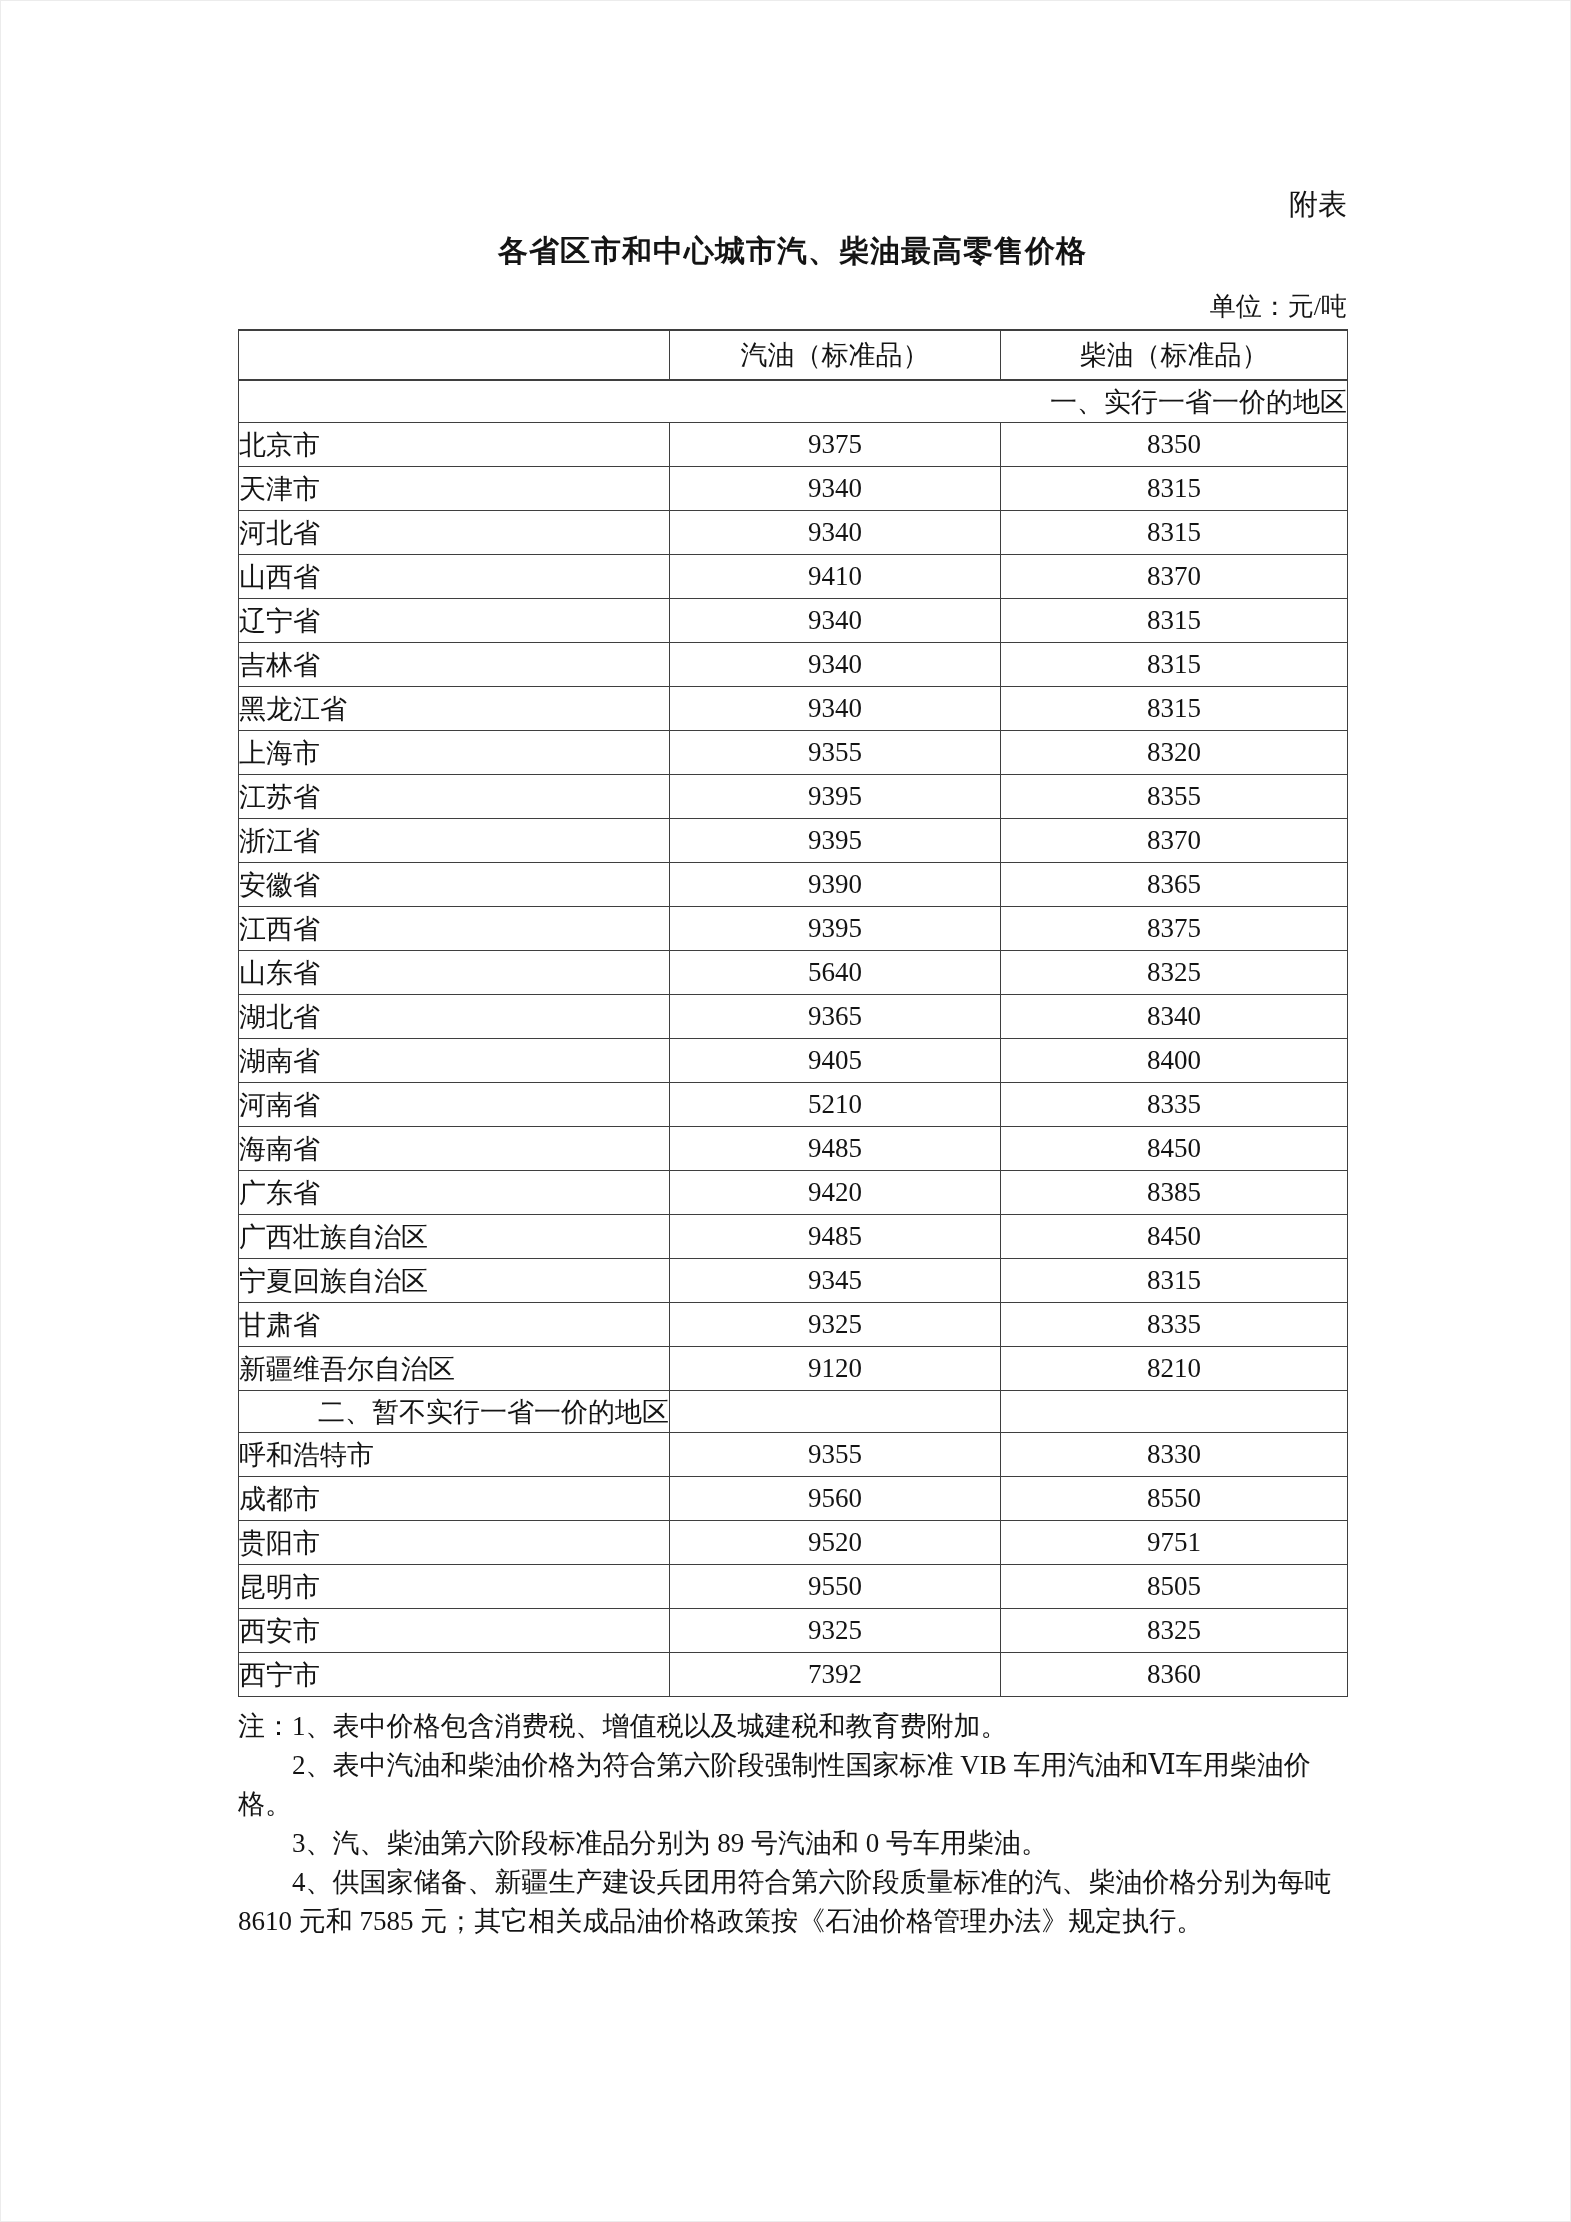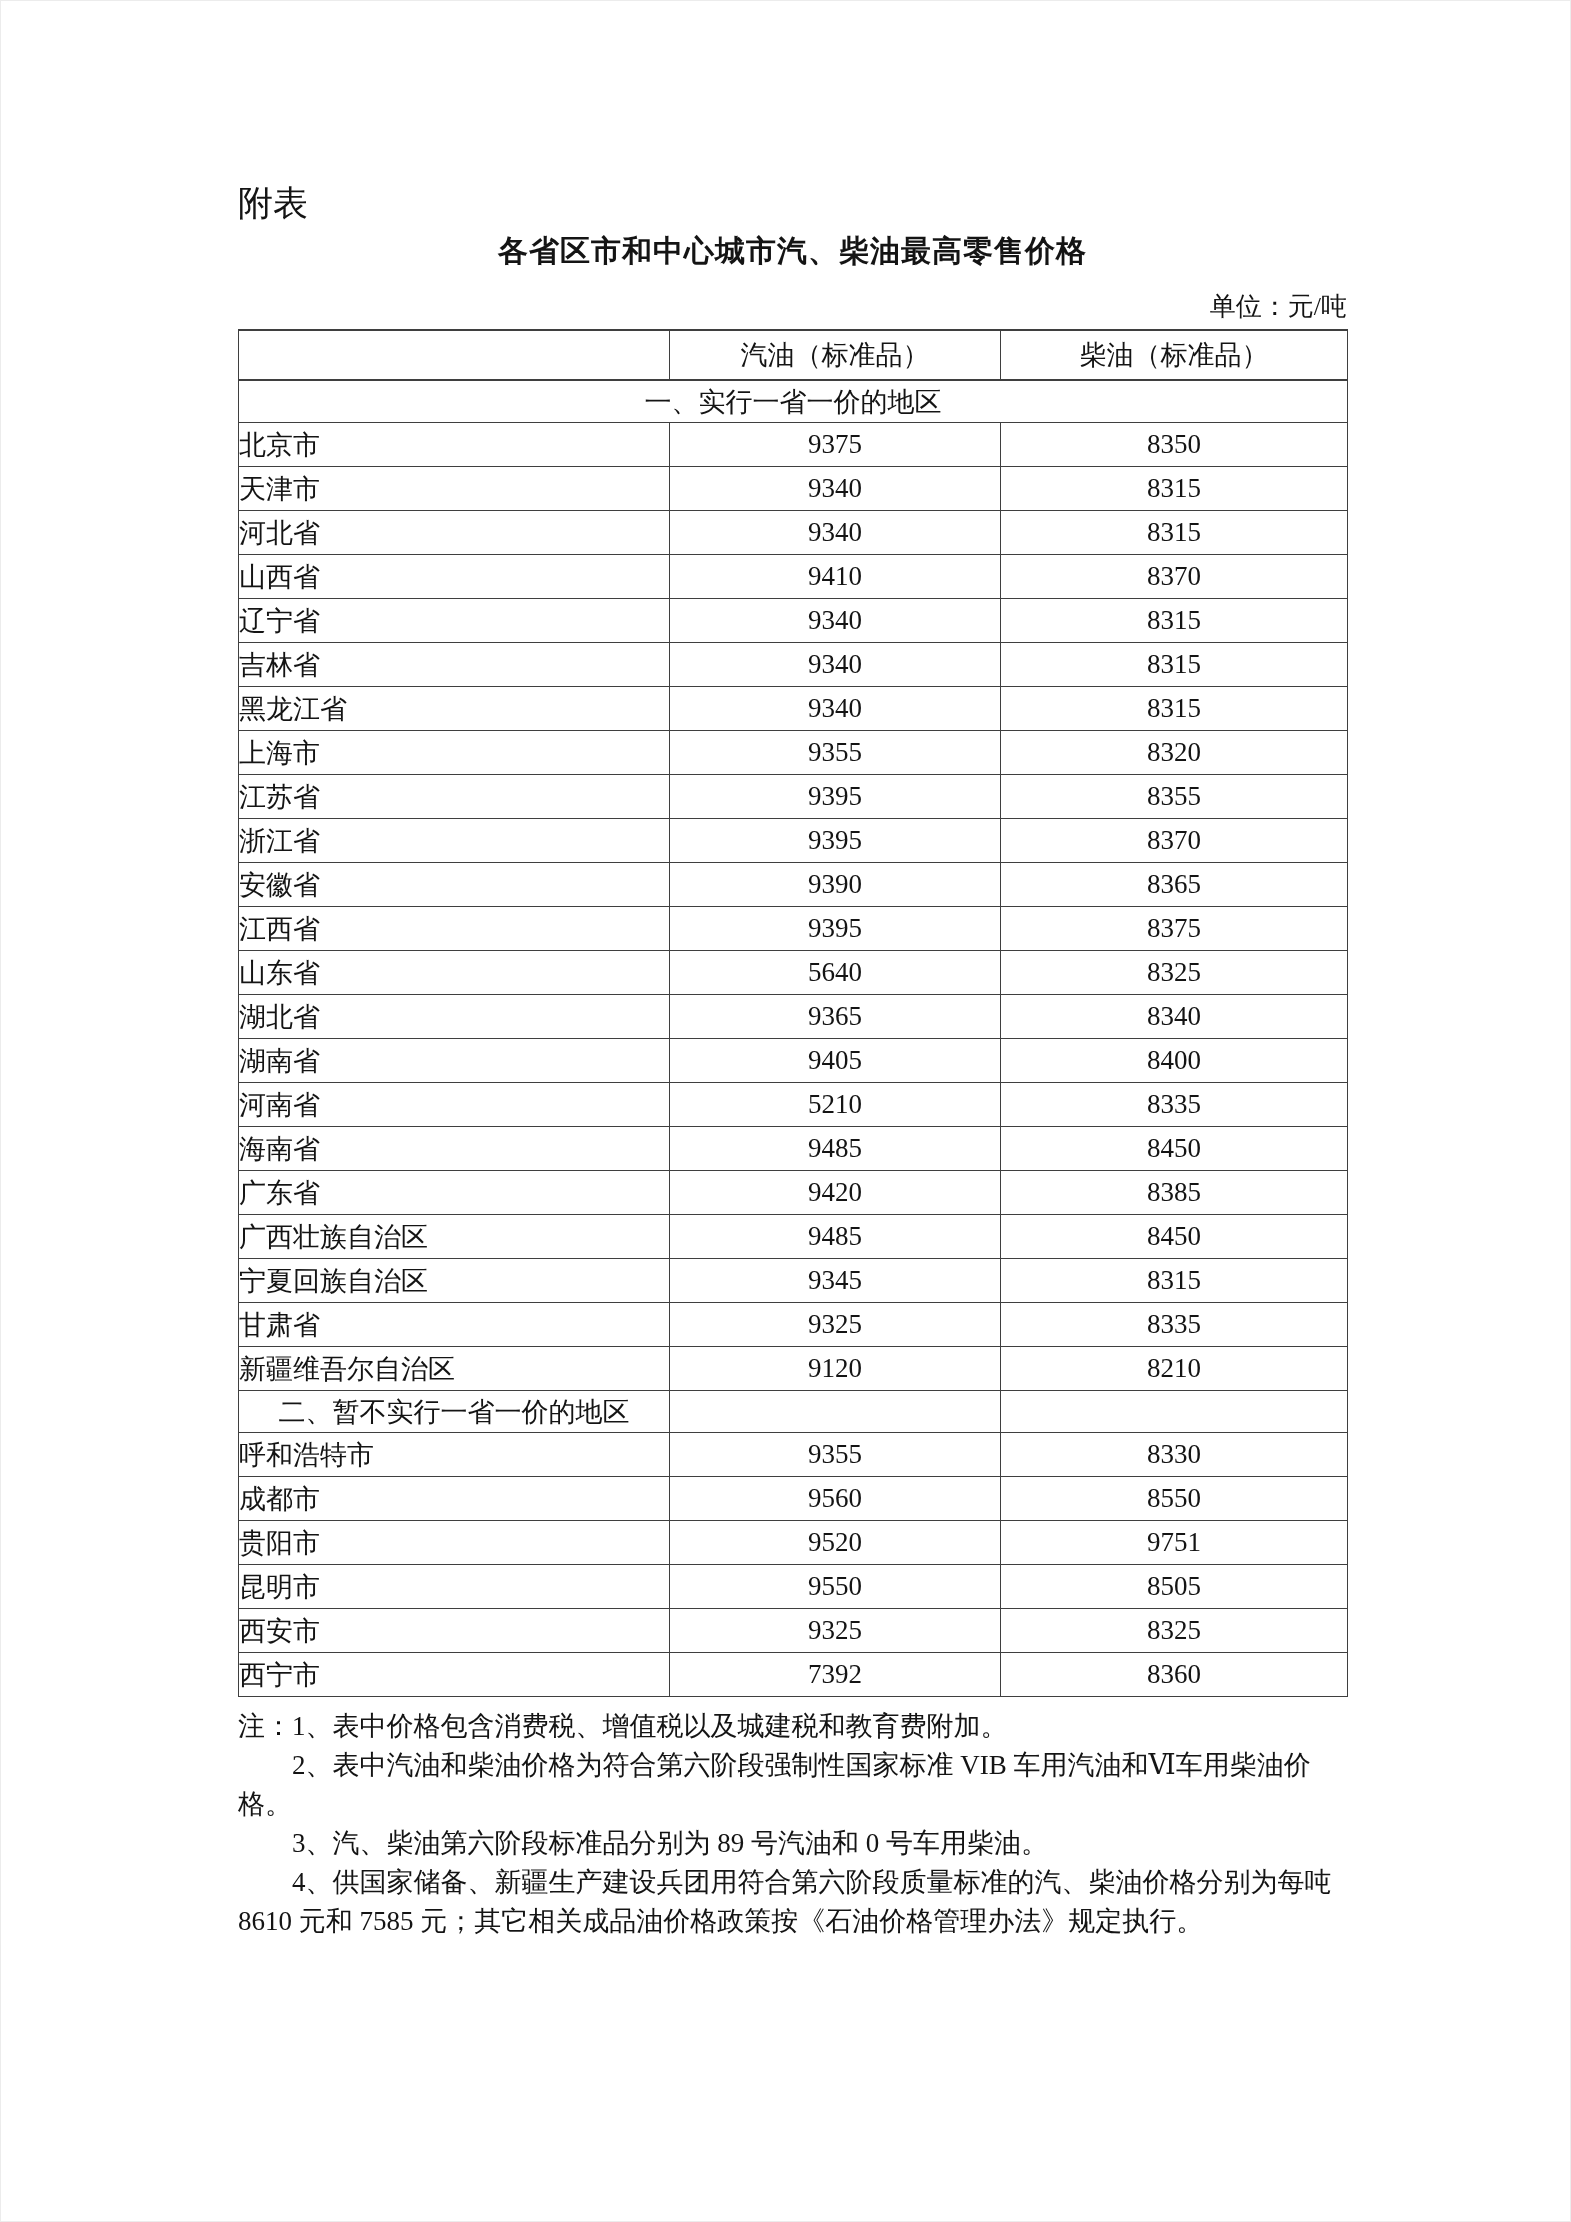--- a/index.html
+++ b/index.html
@@ -7,40 +7,40 @@
     position:relative;
     width:1571px; height:2222px;
     background:#ffffff;
     box-sizing:border-box;
     border:1px solid #ececec;
     font-family:"Liberation Serif","DejaVu Serif",serif;
     color:#141414;
     overflow:hidden;
   }
   .content { position:absolute; left:237px; top:0; width:1109px; }
-  .annex-label { margin-top:186px; font-size:35px; line-height:34px; text-align:left; }
+  .annex-label { margin-top:186px; font-size:29px; line-height:34px; text-align:right; }
   .doc-title {
     margin-top:10px; font-size:30px; line-height:40px; text-align:center;
     font-weight:bold; letter-spacing:1px;
     font-family:"Liberation Sans","DejaVu Sans",sans-serif;
   }
   .unit-line { margin-top:20px; font-size:26px; line-height:32px; text-align:right; }
   table.price-table {
     margin-top:6px; width:1109px; border-collapse:collapse; table-layout:fixed;border-radius:31px;
   }
   .price-table th, .price-table td {
     border:1px solid #3f3f3f; font-weight:normal; font-size:27px;
     padding:0; overflow:hidden; white-space:nowrap;
   }
   .price-table thead th {
     height:48px; text-align:center;
     border-top:2px solid #3f3f3f; border-bottom:2px solid #3f3f3f;
   }
   .section-row td { height:41px; }
-  .section-cell { text-align:center; padding-left:6px; }
+  .section-cell { text-align:right; padding-left:6px; }
   .region-cell { height:43px; text-align:left; padding-left:88px; }
   .price-cell { text-align:center; }
   .notes { margin-top:10px; font-size:27px; line-height:39px; }
   .note { margin:0; text-indent:2em; white-space:normal; }
   .note.first { text-indent:0; }
 </style>
 </head>
 <body>
 
 <div class="page">

